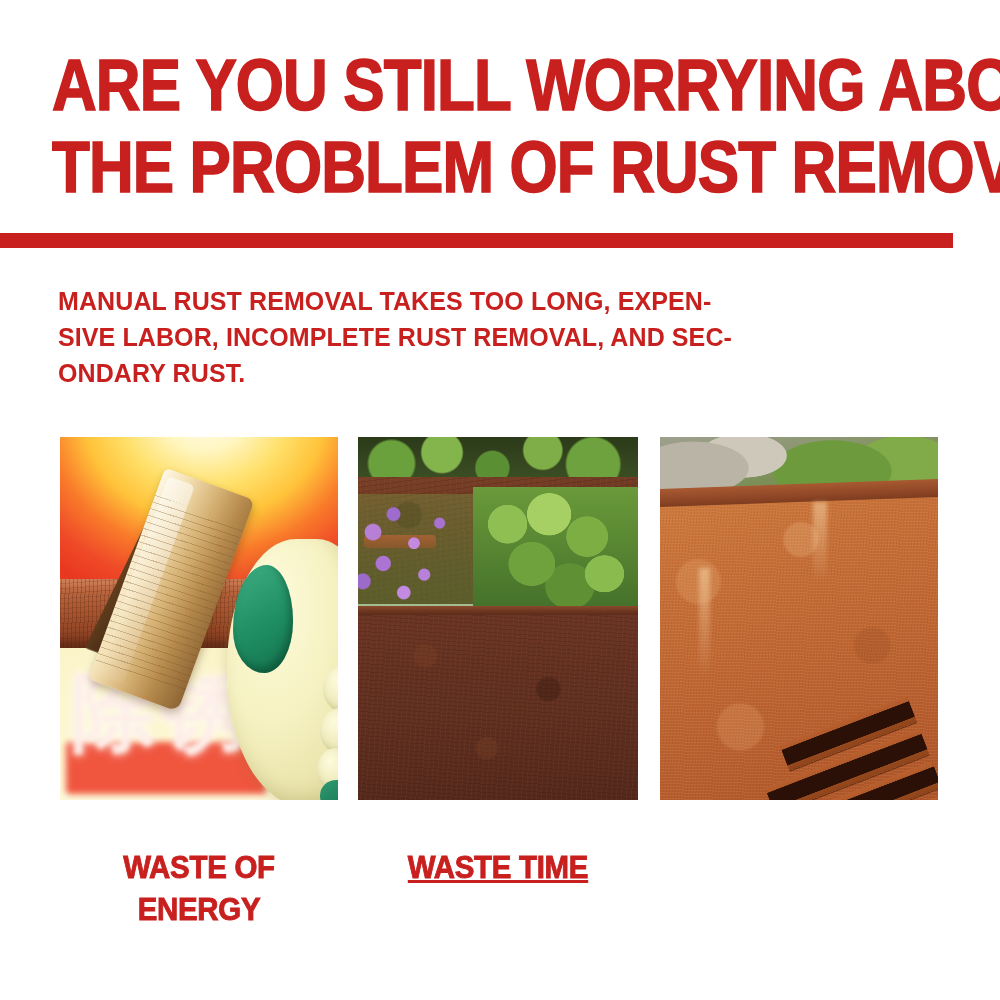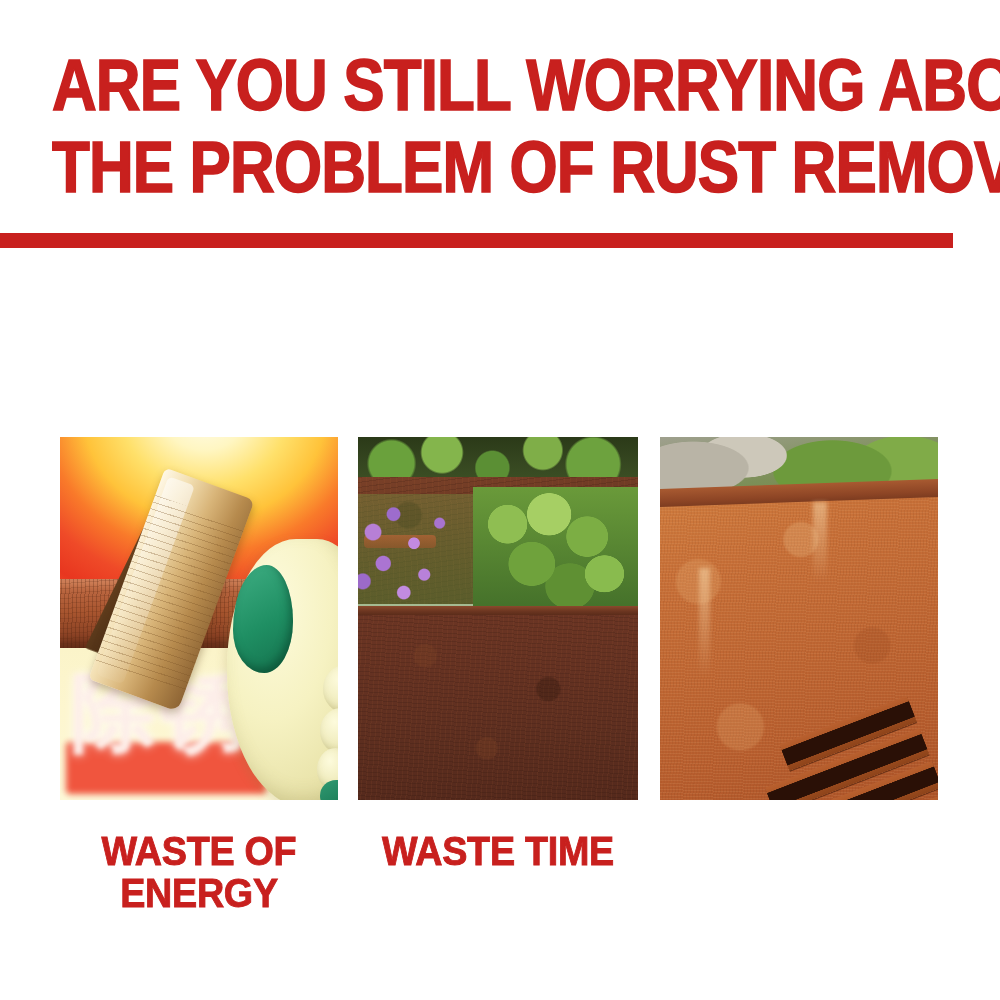--- a/index.html
+++ b/index.html
@@ -436,48 +436,53 @@
   
   .captions {
     position: absolute;
     left: 0;
     top: 830px;
     width: 1000px;
     height: 120px;
   }
   .caption {
     position: absolute;
-    top: 0;
+    top: 16px;
     text-align: center;
     color: #C8201E;
     font-family: "Liberation Sans", sans-serif;
     font-weight: bold;
-    font-size: 41px;
+    font-size: 32px;
     line-height: 42px;
     letter-spacing: -0.3px;
     text-transform: uppercase;
     -webkit-text-stroke: 0.9px #C8201E;
   }
   .caption span { display: block; transform: scaleX(0.92); }
   .caption-1 { left: 60px;  width: 278px; }
-  .caption-2 { left: 358px; width: 280px; }
+  .caption-2 { left: 358px; width: 280px; text-decoration: underline; }
   .caption-3 { left: 660px; width: 278px; }
 </style>
 </head>
 <body>
 
 <div id="poster">
 
   <div class="headline">
     <span class="hl-line hl-line-1">ARE YOU STILL WORRYING ABOUT</span>
     <span class="hl-line hl-line-2">THE PROBLEM OF RUST REMOVAL?</span>
   </div>
 
   <div class="divider"></div>
 
+  <div class="subtext">
+    <span class="bt-line">MANUAL RUST REMOVAL TAKES TOO LONG, EXPEN-</span>
+    <span class="bt-line">SIVE LABOR, INCOMPLETE RUST REMOVAL, AND SEC-</span>
+    <span class="bt-line">ONDARY RUST.</span>
+  </div>
 
   <div class="panels">
 
     <div class="panel panel-1">
       <div class="photo">
         <div class="p1-sky"></div>
         <div class="p1-dot d1"></div>
         <div class="p1-dot d2"></div>
         <div class="p1-dot d3"></div>
         <div class="p1-dot d4"></div>

